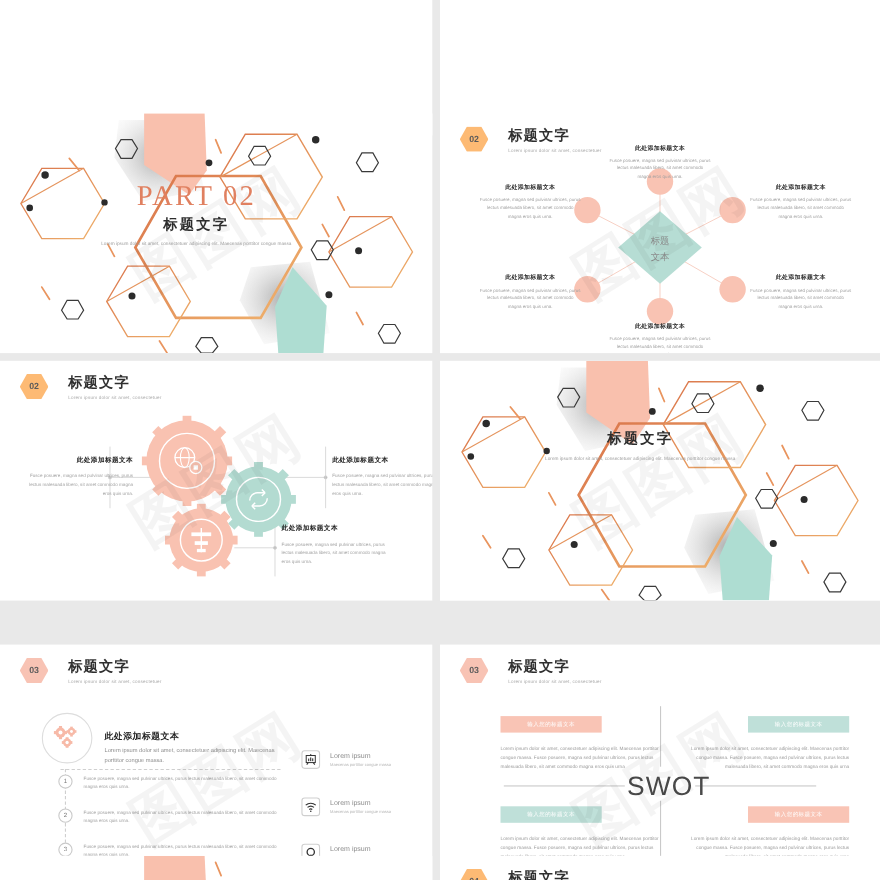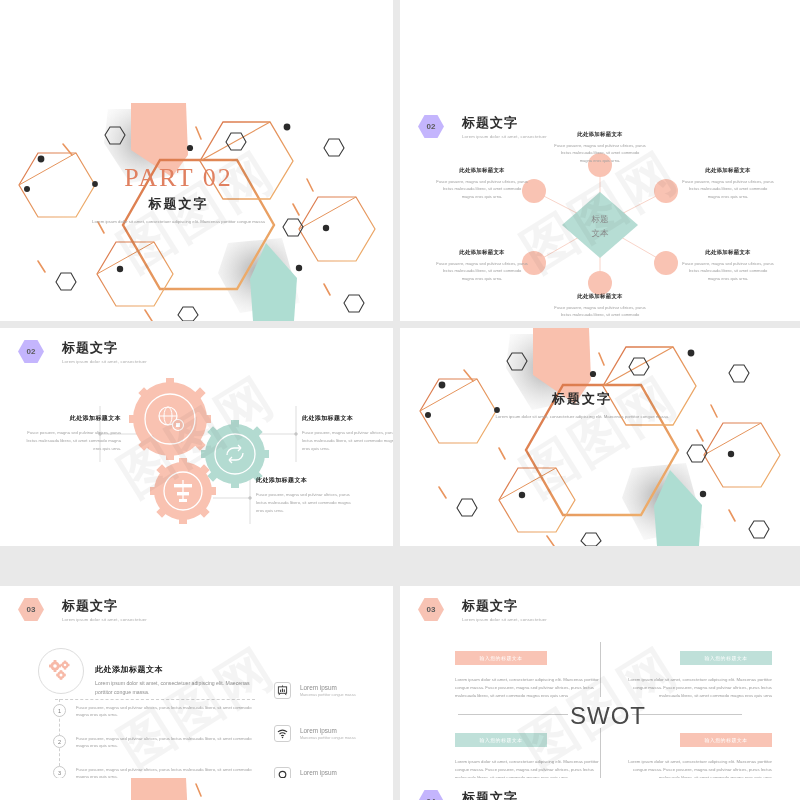--- a/index.html
+++ b/index.html
@@ -28,21 +28,21 @@
     letter-spacing:3px; white-space:nowrap; pointer-events:none;
   }
 
   
   .shead { position:absolute; left:18px; top:12px; display:flex; align-items:flex-start; }
   .hexbadge {
     width:26px; height:23px; display:flex; align-items:center; justify-content:center;
     clip-path:polygon(25% 0,75% 0,100% 50%,75% 100%,25% 100%,0 50%);
     font-size:8px; color:#5a5a5a; font-weight:bold; flex:none;
   }
-  .hexbadge.teal { background:#c4b5fd; }
+  .hexbadge.teal { background:#fdba74; }
   .hexbadge.pink { background:#f8c3b4; }
   .htexts { margin-left:18px; }
   .htitle { font-size:13px; color:#2f2f2f; font-weight:bold; letter-spacing:1px; line-height:1.2; }
   .hsub { font-size:4.2px; color:#a9a9a9; margin-top:3px; letter-spacing:.2px; }
 
   
   .cover { position:absolute; inset:0; background:#fff; }
   .cover svg { position:absolute; inset:0; }
   .cover .ctext { position:absolute; left:0; right:0; top:60px; text-align:center; z-index:5;
                   transform:translateX(-18px); }

